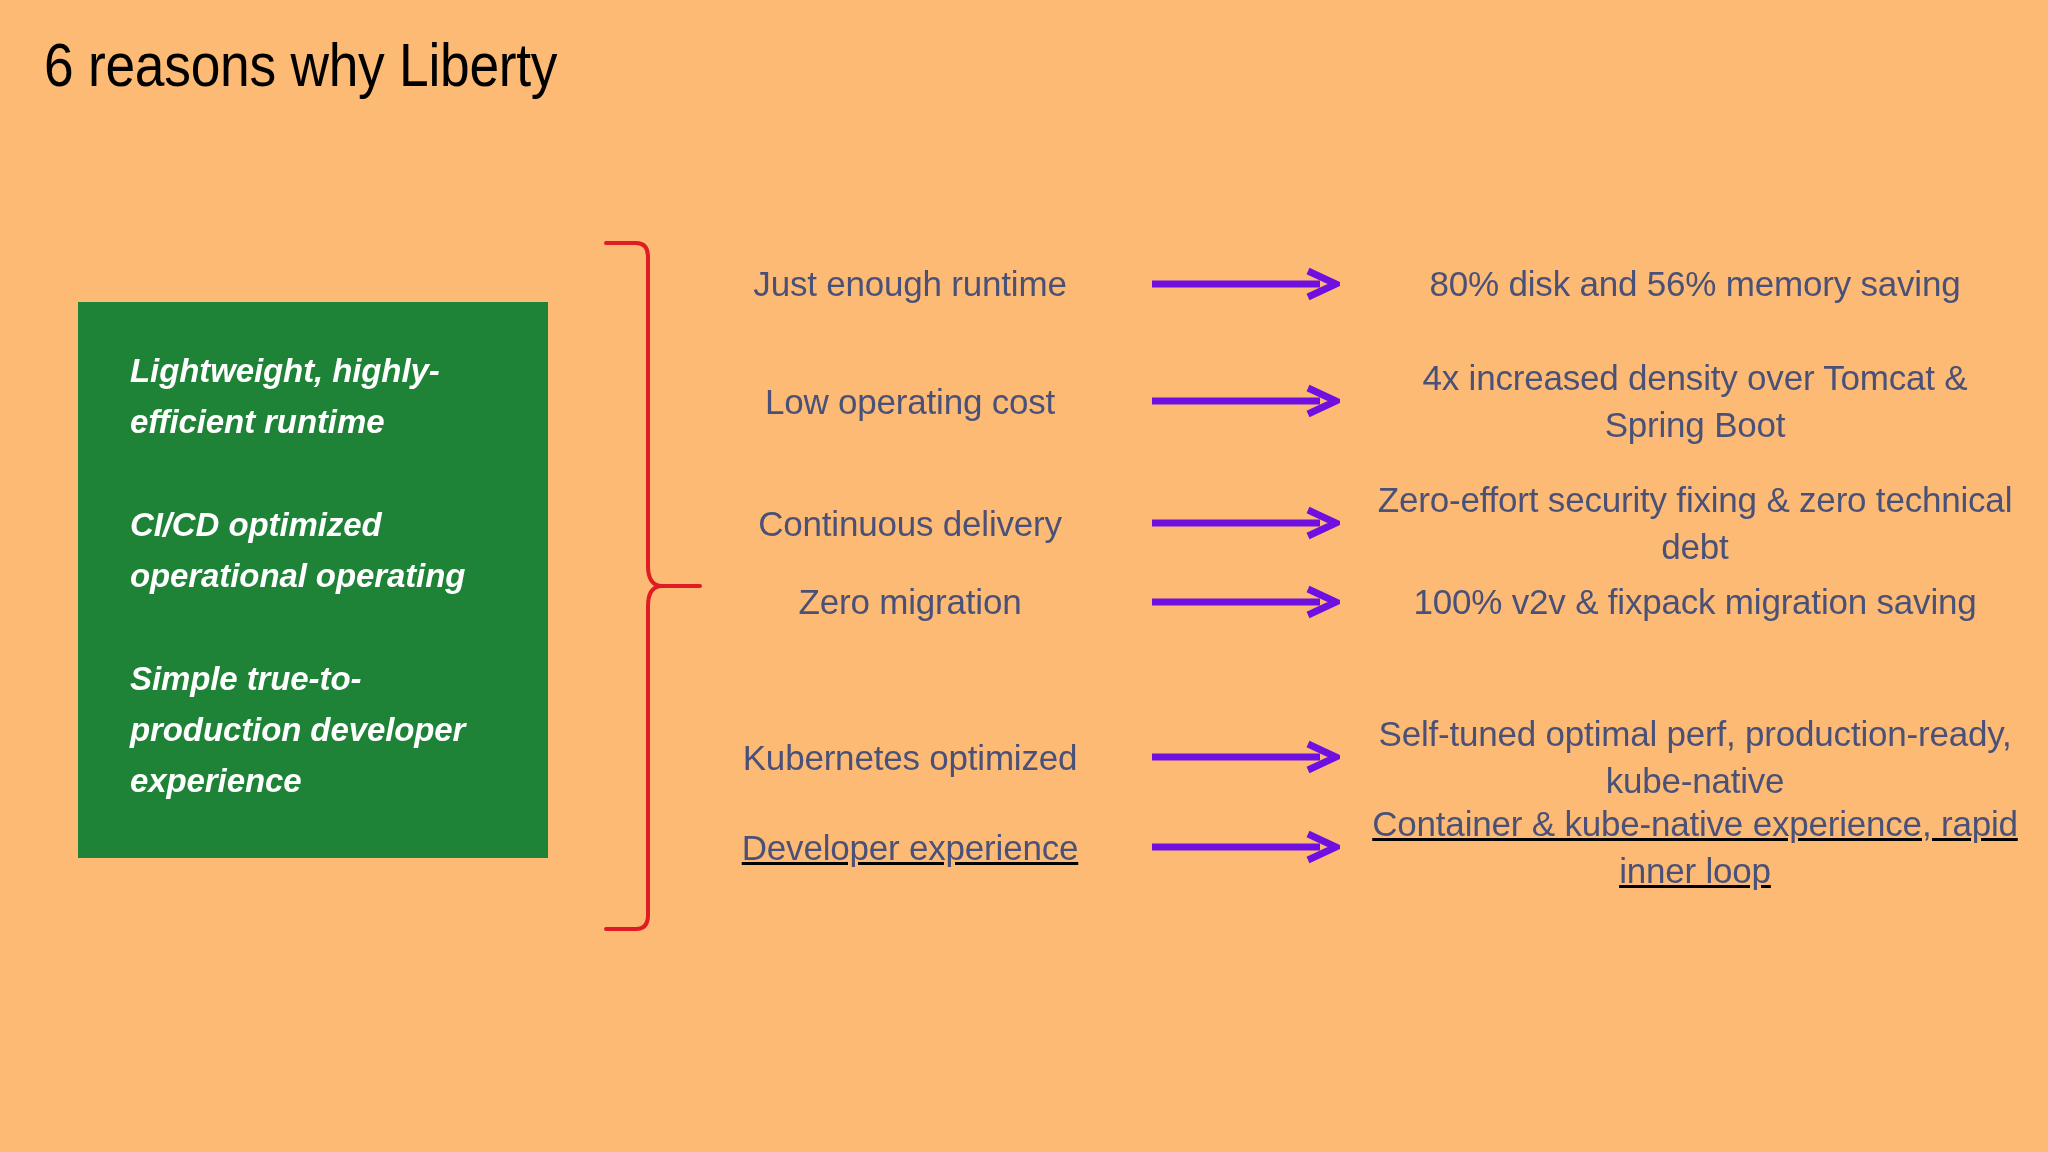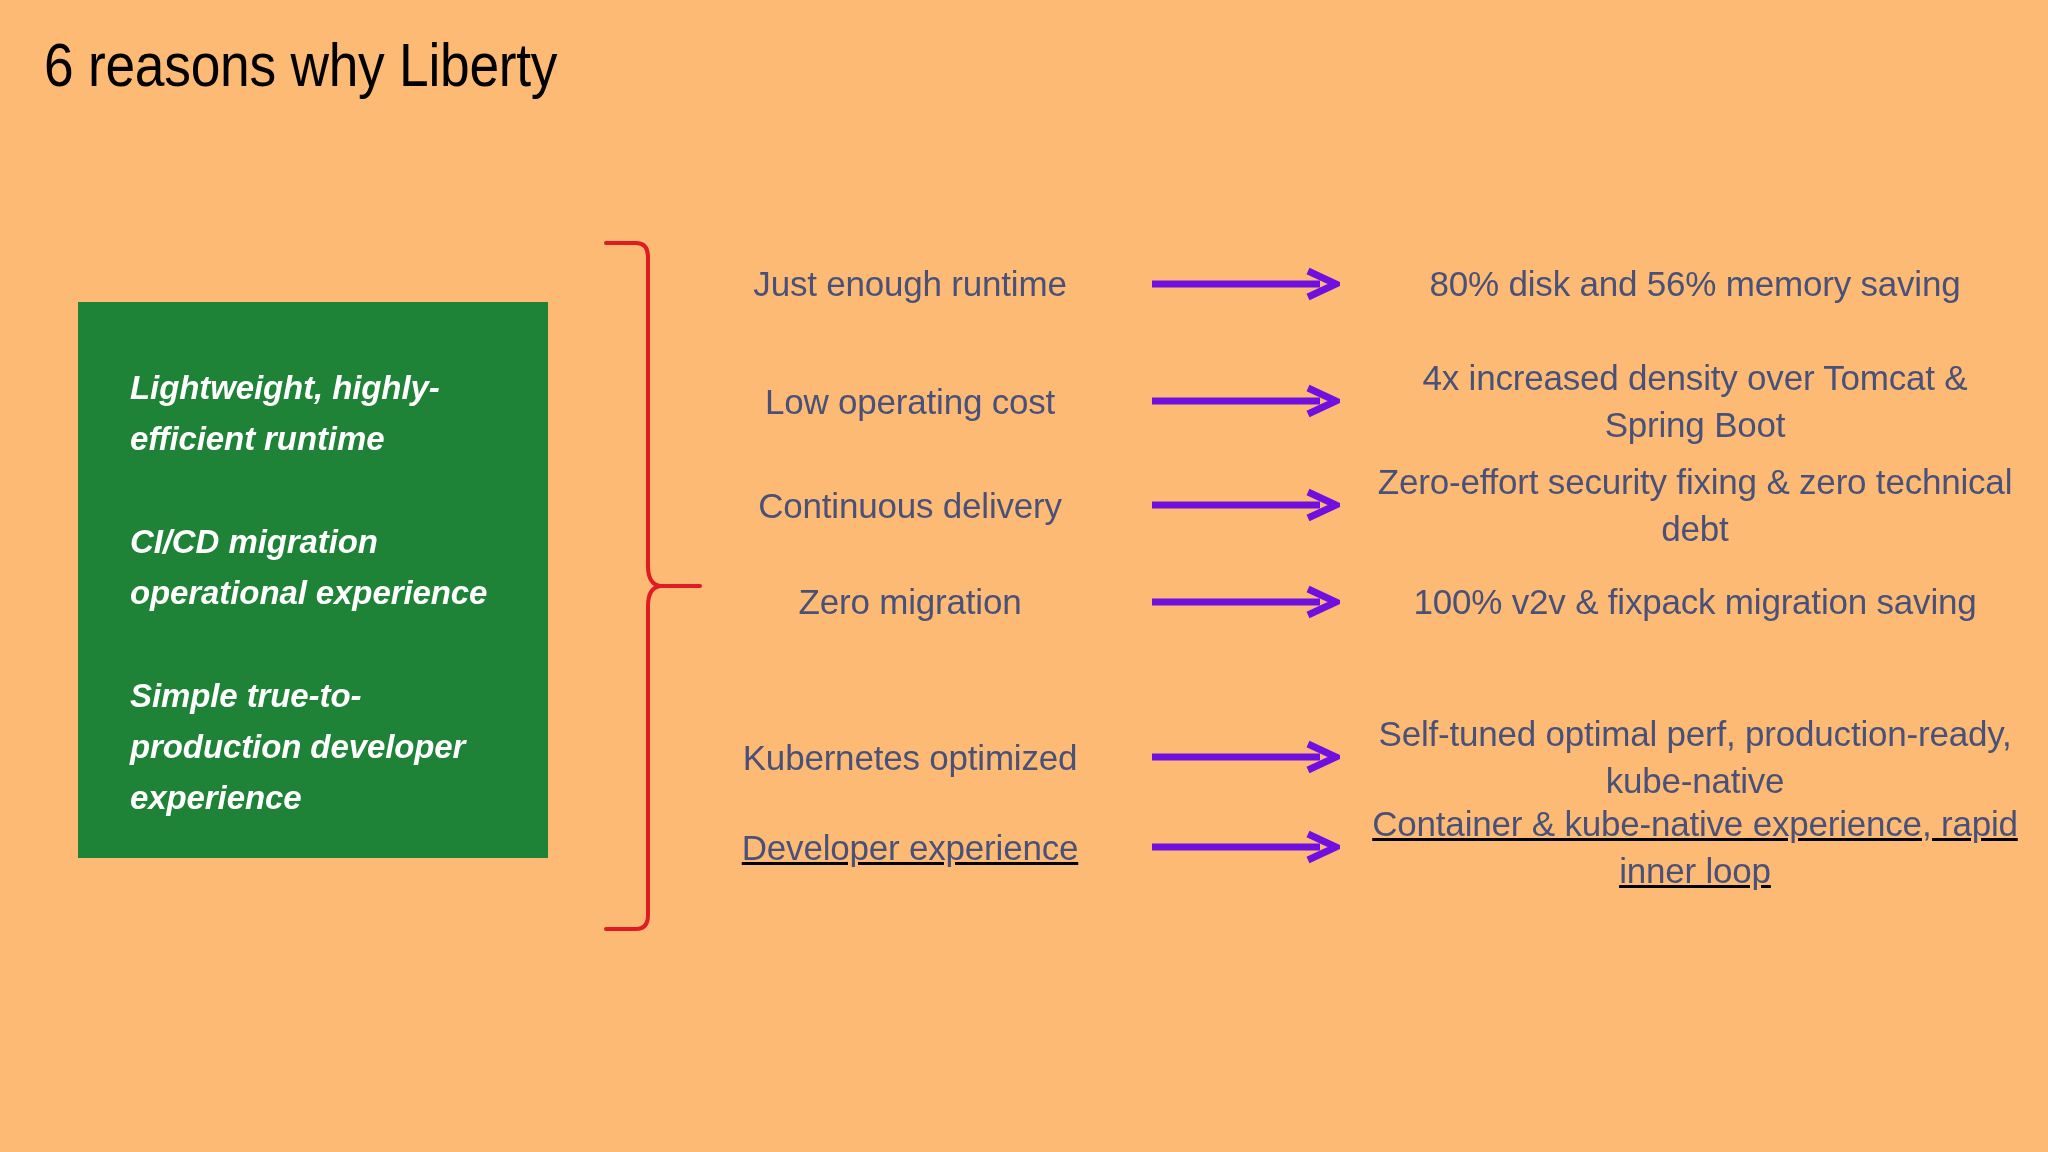--- a/index.html
+++ b/index.html
@@ -42,21 +42,21 @@
 
   
   #green-panel {
     position: absolute;
     left: 78px;
     top: 302px;
     width: 470px;
     height: 556px;
     background: #1E8237;
     box-sizing: border-box;
-    padding: 60px 52px 0 52px;
+    padding: 43px 52px 0 52px;
   }
   .green-para {
     color: #ffffff;
     font-family: "Liberation Sans", sans-serif;
     font-size: 33px;
     line-height: 51px;
     font-weight: 700;
     font-style: italic;
     margin: 0 0 52px 0;
     letter-spacing: -0.1px;
@@ -108,37 +108,37 @@
     text-align: center;
     color: #4A5178;
     font-size: 35px;
     line-height: 47px;
     font-weight: 400;
     letter-spacing: -0.2px;
   }
 
   .row-0 { top: 24px; align-items: center; }
   .row-1 { top: 118px; justify-content: center; }
-  .row-2 { top: 222px; }
+  .row-2 { top: 240px; }
   .row-3 { top: 342px; }
   .row-4 { top: 452px; margin-top: 22px; }
   .row-5 { top: 564px; text-decoration: underline; }
 
   .arrow-svg { display: block; }
 </style>
 </head>
 <body>
 
 <div id="slide">
 
   <div id="slide-title">6 reasons why Liberty</div>
 
   <div id="green-panel">
     <p class="green-para">Lightweight, highly-efficient runtime</p>
-    <p class="green-para">CI/CD migration operational experience</p>
+    <p class="green-para">CI/CD optimized operational operating</p>
     <p class="green-para">Simple true-to-production developer experience</p>
   </div>
 
   <svg id="brace" viewBox="0 0 110 700">
     <path d="M 10 7
              L 40 7
              Q 52 7 52 21
              L 52 330
              Q 52 348 64 350
              Q 52 352 52 370

